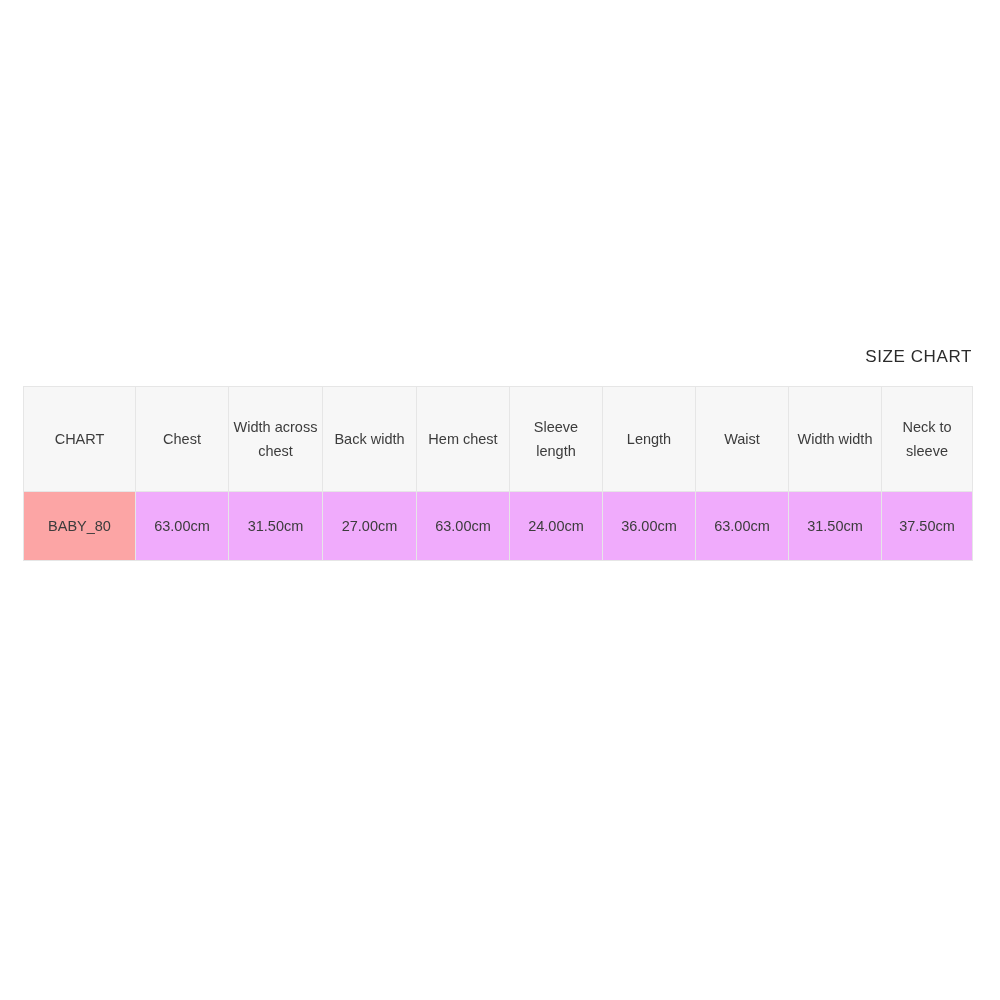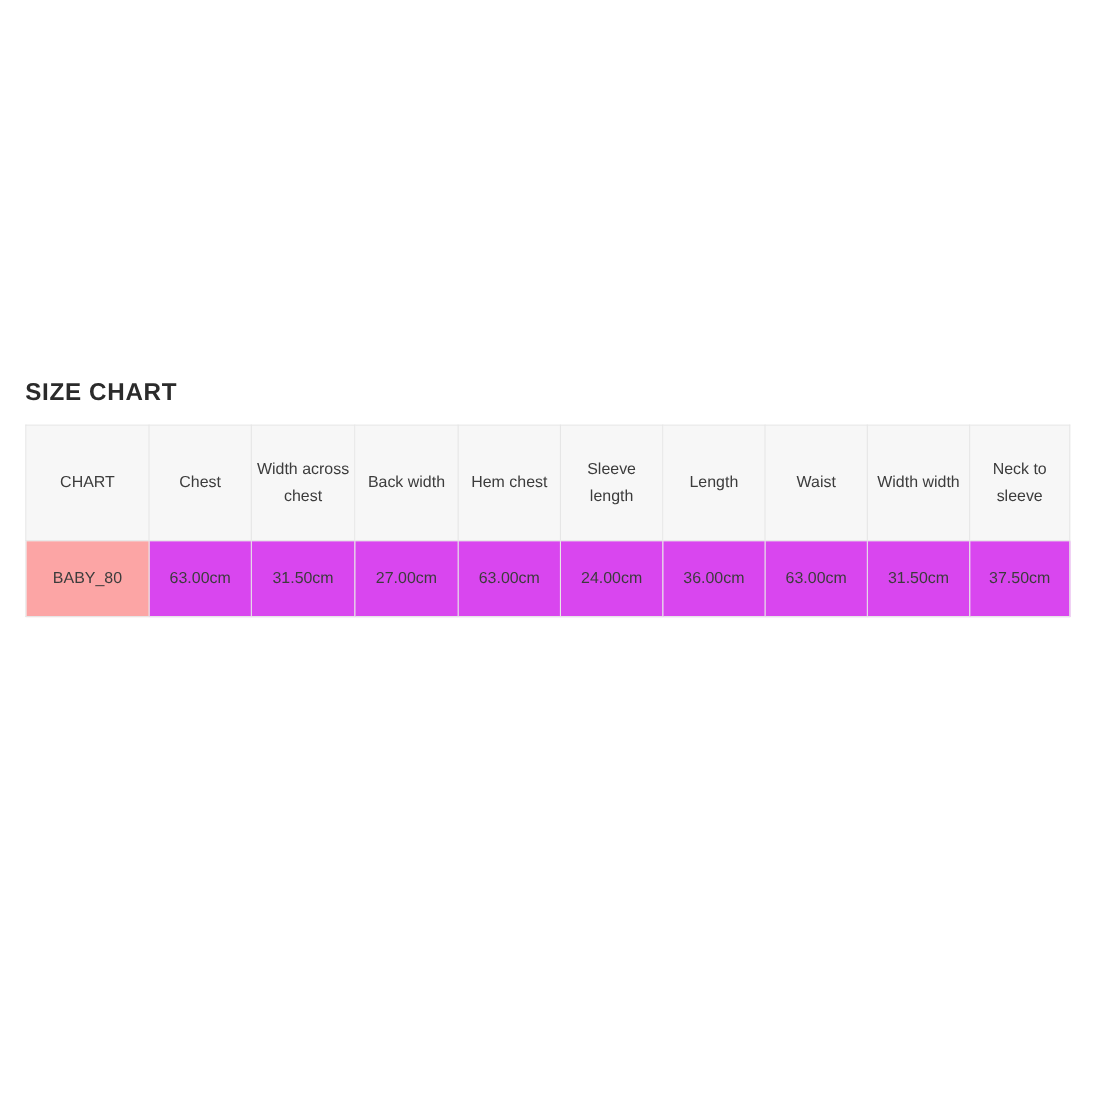--- a/index.html
+++ b/index.html
@@ -24,27 +24,28 @@
   }
 
   .size-chart-block {
     position: absolute;
     left: 23px;
     top: 345px;
     width: 949px;
   }
 
   .chart-title {
-    font-size: 22px;
-    font-weight: bold;
+    font-size: 17px;
+    font-weight: normal;
     color: #2b2b2b;
     letter-spacing: 0.6px;
     line-height: 24px;
     margin: 0 0 17px 0;
     font-family: "Liberation Sans", sans-serif;
+    text-align: right;
   }
 
   table.size-table {
     border-collapse: collapse;
     width: 949px;
     table-layout: fixed;
     background: #ffffff;
   }
 
   table.size-table th,
@@ -59,21 +60,21 @@
     line-height: 24px;
     padding: 6px 4px;
   }
 
   table.size-table thead th {
     background: #f7f7f7;
     height: 92px;
   }
 
   table.size-table tbody td {
-    background: #d946ef;
+    background: #f0abfc;
     height: 56px;
   }
 
   table.size-table tbody td.size-cell {
     background: #fca5a5;
   }
 
   
   col.c-size      { width: 112px; }
   col.c-chest     { width: 93px; }

